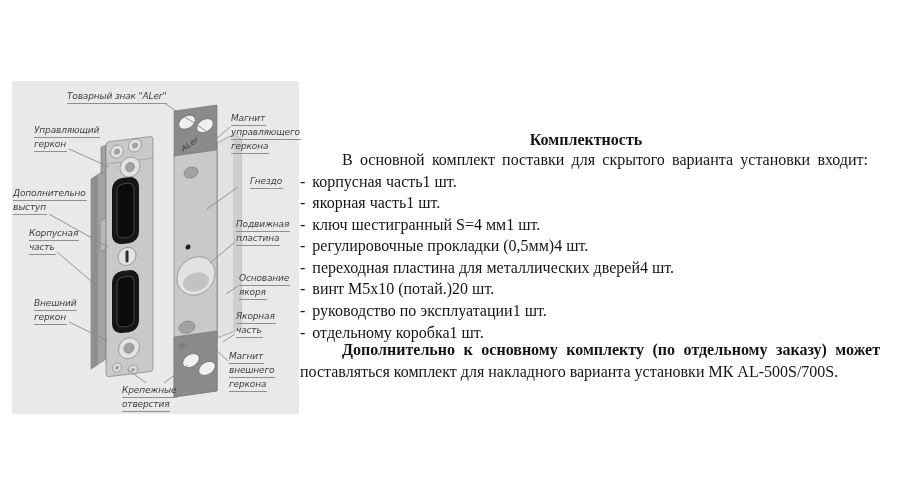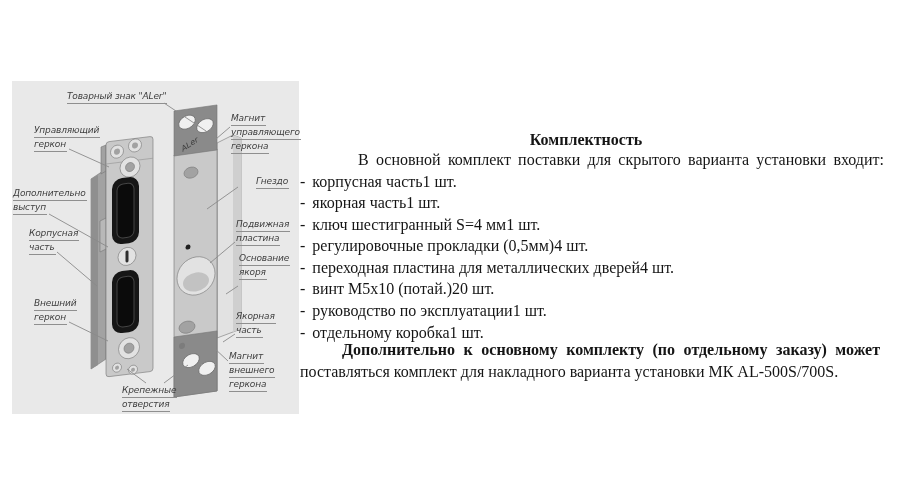--- a/index.html
+++ b/index.html
@@ -20,21 +20,21 @@
   .f-xl{fill:var(--metal_xlight);} .f-l{fill:var(--metal_light);} .f-m{fill:var(--metal_mid);}
   .f-d{fill:var(--metal_dark);} .f-c{fill:var(--cutout);} .f-w{fill:var(--hole_white);}
   .sk{stroke:#777;stroke-width:0.6;}
   .leader{stroke:var(--leader);stroke-width:0.9;fill:none;}
 
   
   .content{position:absolute;left:300px;top:130px;width:580px;color:var(--body_text);
            font-family:"Liberation Serif",serif;font-size:16px;}
   .title{font-weight:700;text-align:center;line-height:19px;height:19px;width:572px;}
   .intro{line-height:21.5px;height:21.5px;text-align:justify;text-align-last:justify;
-         text-indent:42px;width:568px;white-space:normal;padding-left:16px;}
+         text-indent:42px;width:568px;white-space:normal;}
   .row{display:flex;justify-content:flex-start;line-height:21.6px;height:21.6px;width:543px;}
   .row .nm{white-space:nowrap;}
   .dash{display:inline-block;margin-right:7px;}
   .qty{white-space:nowrap;}
   .note1{line-height:21.6px;height:21.6px;text-align:justify;text-align-last:justify;
          text-indent:42px;width:580px;margin-top:-4px;font-weight:bold;}
   .note2{line-height:21.6px;height:21.6px;}
 </style>
 </head>
 <body>
@@ -131,28 +131,28 @@
   </div>
   <div class="lbl" style="left:110px;top:303px">
     <span>Крепежные</span>
     <span>отверстия</span>
   </div>
   <div class="lbl" style="left:219px;top:31px">
     <span>Магнит</span>
     <span>управляющего</span>
     <span>геркона</span>
   </div>
-  <div class="lbl" style="left:244px;top:94px">
+  <div class="lbl" style="left:238px;top:94px">
     <span>Гнездо</span>
   </div>
   <div class="lbl" style="left:224px;top:137px">
     <span>Подвижная</span>
     <span>пластина</span>
   </div>
-  <div class="lbl" style="left:227px;top:171px">
+  <div class="lbl" style="left:227px;top:191px">
     <span>Основание</span>
     <span>якоря</span>
   </div>
   <div class="lbl" style="left:224px;top:229px">
     <span>Якорная</span>
     <span>часть</span>
   </div>
   <div class="lbl" style="left:217px;top:269px">
     <span>Магнит</span>
     <span>внешнего</span>

